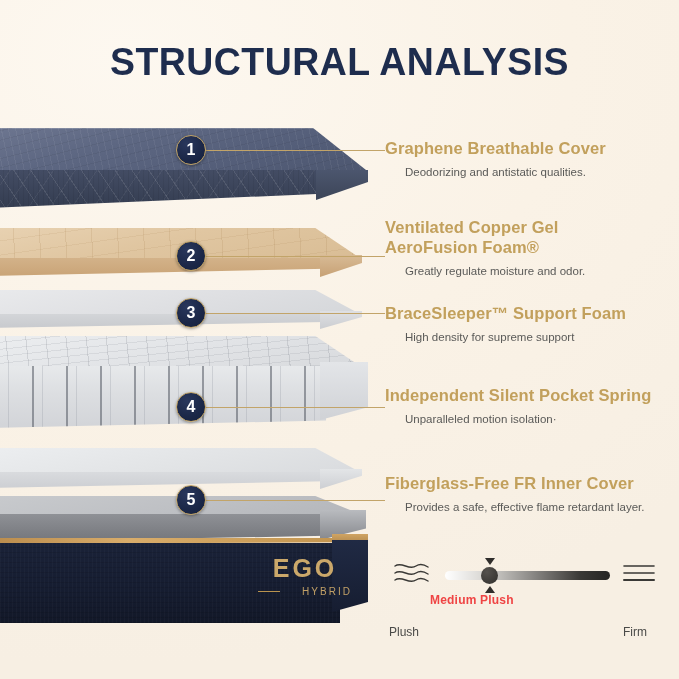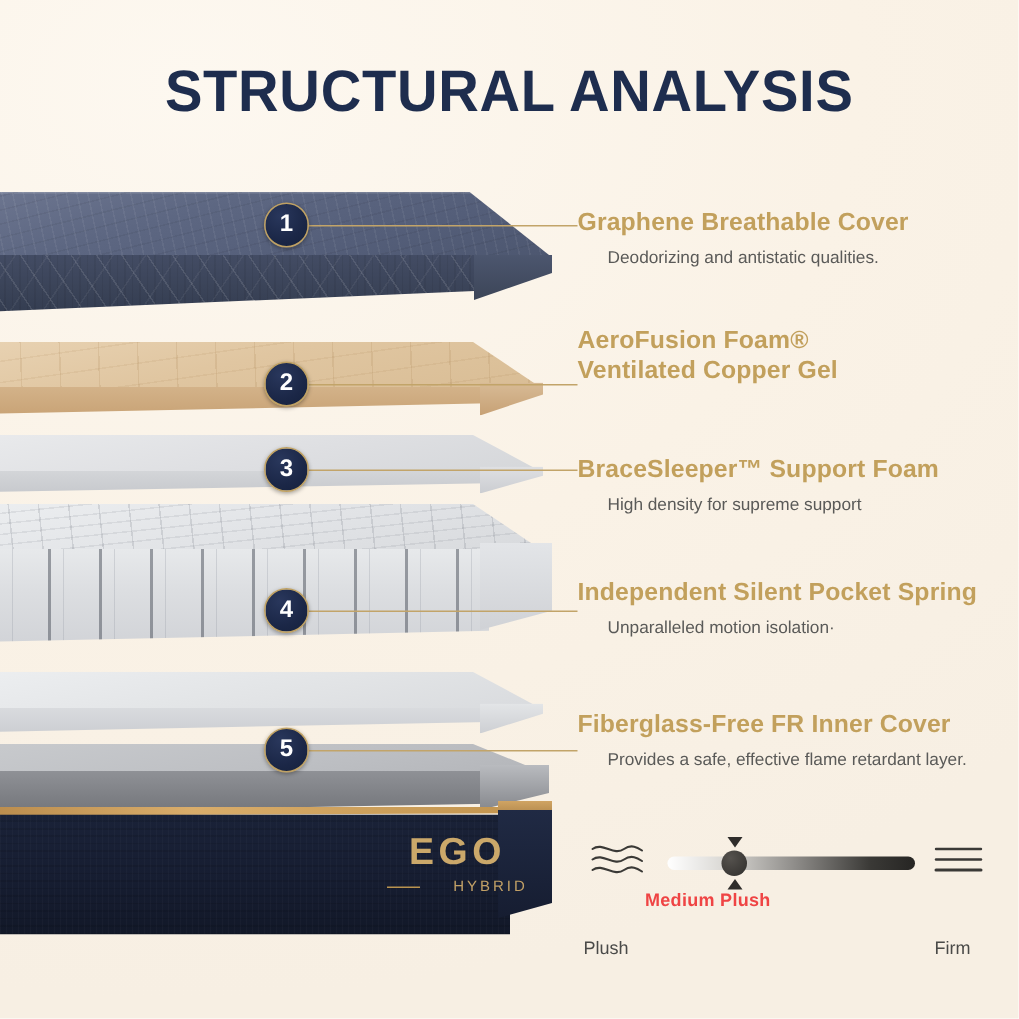--- a/index.html
+++ b/index.html
@@ -323,22 +323,23 @@
 <div class="badge" style="left:176px; top:485px;">5</div>
 
 <div id="labels">
 
   <div class="label-block" style="top:138px;">
     <div class="label-title">Graphene Breathable Cover</div>
     <div class="label-desc">Deodorizing and antistatic qualities.</div>
   </div>
 
   <div class="label-block" style="top:217px;">
+    <div class="label-title">Ventilated Copper Gel</div>
     <div class="label-title">AeroFusion Foam®</div>
-    <div class="label-title">Ventilated Copper Gel</div>
+    <div class="label-desc">Greatly regulate moisture and odor.</div>
   </div>
 
   <div class="label-block" style="top:303px;">
     <div class="label-title">BraceSleeper™ Support Foam</div>
     <div class="label-desc">High density for supreme support</div>
   </div>
 
   <div class="label-block" style="top:385px;">
     <div class="label-title">Independent Silent Pocket Spring</div>
     <div class="label-desc">Unparalleled motion isolation·</div>

